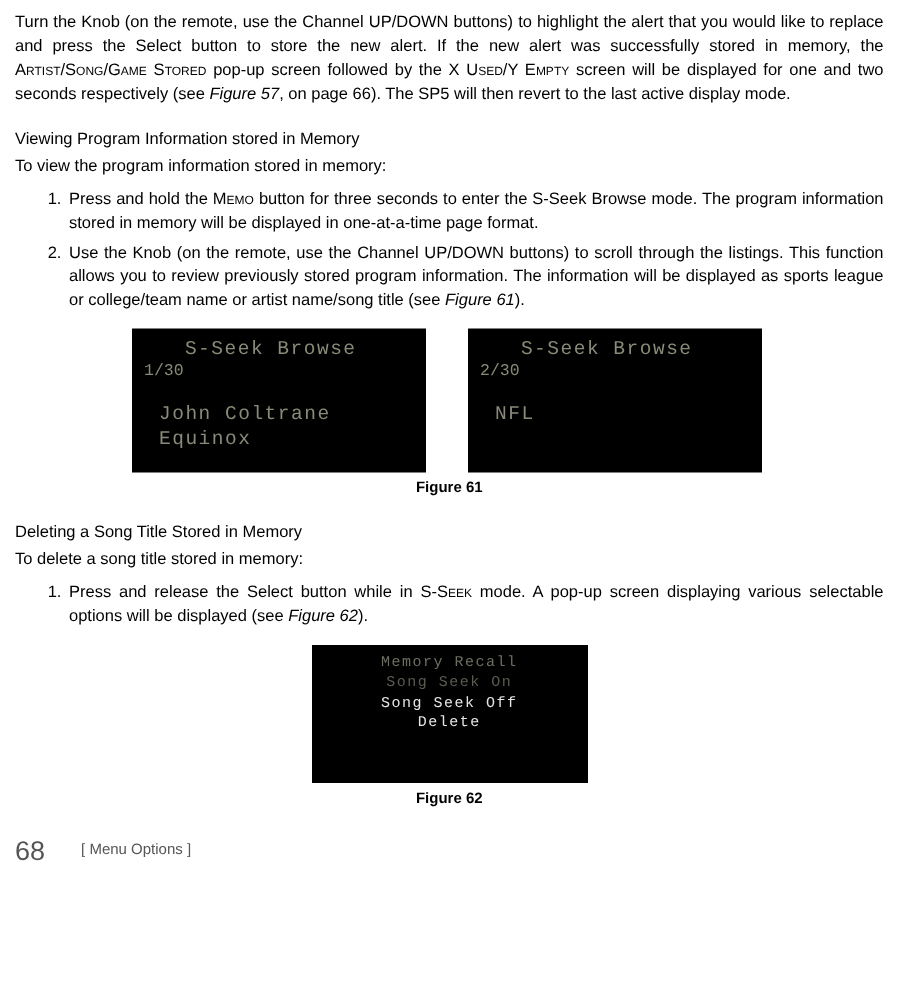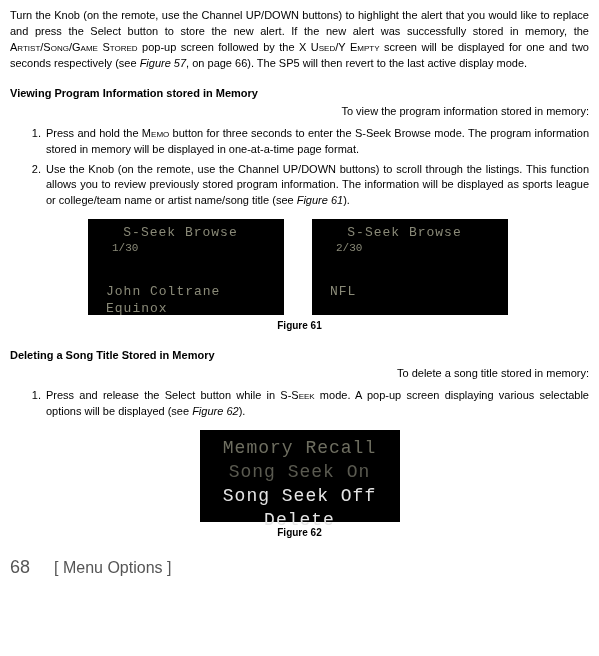--- a/index.html
+++ b/index.html
@@ -6,47 +6,47 @@
   body {
     font-family: Arial, Helvetica, sans-serif;
     font-size: 11px;
     line-height: 1.45;
     color: #000;
     background: #fff;
     width: 599px;
     padding: 8px 10px 12px 10px;
   }
   .body-text { text-align: justify; margin-bottom: 14px; }
-  .section-title { font-weight: bold; margin-bottom: 2px; }
-  .sub-intro { margin-bottom: 6px; text-align: right; }
+  .section-title { font-weight: normal; margin-bottom: 2px; }
+  .sub-intro { margin-bottom: 6px; }
   ol.steps { list-style: decimal; padding-left: 34px; margin-bottom: 10px; }
   ol.steps li { text-align: justify; margin-bottom: 4px; padding-left: 2px; }
   .screens-row { display: flex; gap: 28px; justify-content: flex-start; padding-left: 78px; margin-top: 4px; margin-bottom: 4px; }
   .screen {
     width: 196px; height: 96px; background: #000; color: #8a8a78;
     font-family: "Courier New", monospace; font-size: 13px; line-height: 1.3;
     padding: 6px 19px 8px 8px; position: relative;
   }
   .screen .title-row { text-align: center; color: #8a8a78; letter-spacing: 1px; }
-  .screen .counter { position: absolute; left: 24px; top: 22px; font-size: 11px; color: #8a8a78; }
-  .screen .lines { margin-top: 42px; margin-left: 10px; }
+  .screen .counter { position: absolute; left: 8px; top: 22px; font-size: 11px; color: #8a8a78; }
+  .screen .lines { margin-top: 26px; margin-left: 10px; }
   .screen .lines div { letter-spacing: 1px; }
   .figure-caption { text-align: center; font-weight: bold; font-size: 10px; margin: 2px 0 14px 0; }
   .center-screen-wrap { display: flex; justify-content: center; margin-top: 6px; margin-bottom: 4px; }
   .menu-screen {
-    width: 200px; height: 92px; background: #000; color: #8a8a78;
-    font-family: "Courier New", monospace; font-size: 18px; line-height: 1.35;
+    width: 184px; height: 92px; background: #000; color: #8a8a78;
+    font-family: "Courier New", monospace; font-size: 10px; line-height: 1.35;
     padding: 6px 8px; text-align: center; letter-spacing: 1px;
   }
   .menu-screen .mtitle { color: #6e6e60; }
   .menu-screen .dim { color: #5a5a50; }
   .menu-screen .sel { color: #e5e5e5; }
   .page-footer { display: flex; align-items: center; gap: 24px; margin-top: 10px; }
   .page-num { font-size: 18px; color: #555; }
-  .crumb { font-size: 16px; color: #555; }
+  .crumb { font-size: 10px; color: #555; }
   .smallcaps { font-variant: small-caps; }
   .italic { font-style: italic; }
 </style>
 </head>
 <body>
 
 <p class="body-text">Turn the Knob (on the remote, use the Channel UP/DOWN buttons) to highlight the alert that you would like to replace and press the Select button to store the new alert. If the new alert was successfully stored in memory, the A<span class="smallcaps">rtist</span>/S<span class="smallcaps">ong</span>/G<span class="smallcaps">ame</span> S<span class="smallcaps">tored</span> pop-up screen followed by the X U<span class="smallcaps">sed</span>/Y E<span class="smallcaps">mpty</span> screen will be displayed for one and two seconds respectively (see <span class="italic">Figure 57</span>, on page 66). The SP5 will then revert to the last active display mode.</p>
 
 <p class="section-title">Viewing Program Information stored in Memory</p>
 <p class="sub-intro">To view the program information stored in memory:</p>

